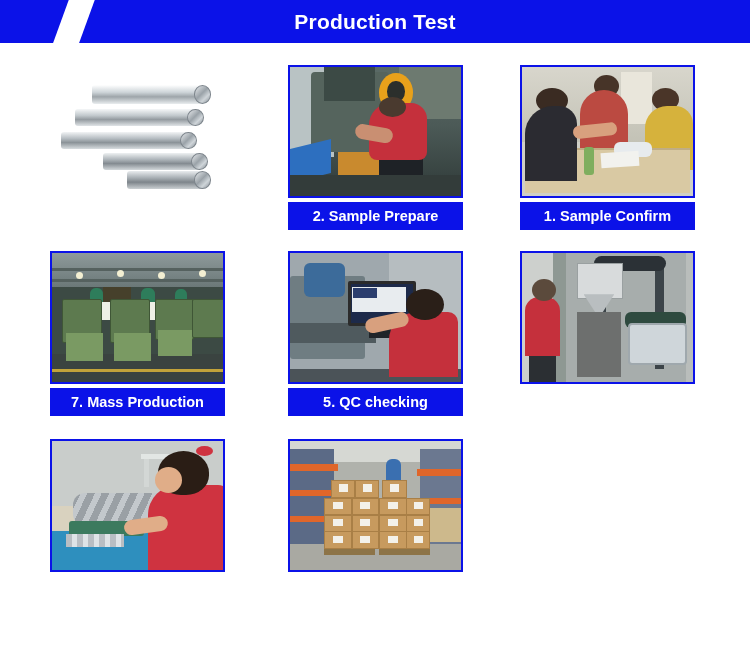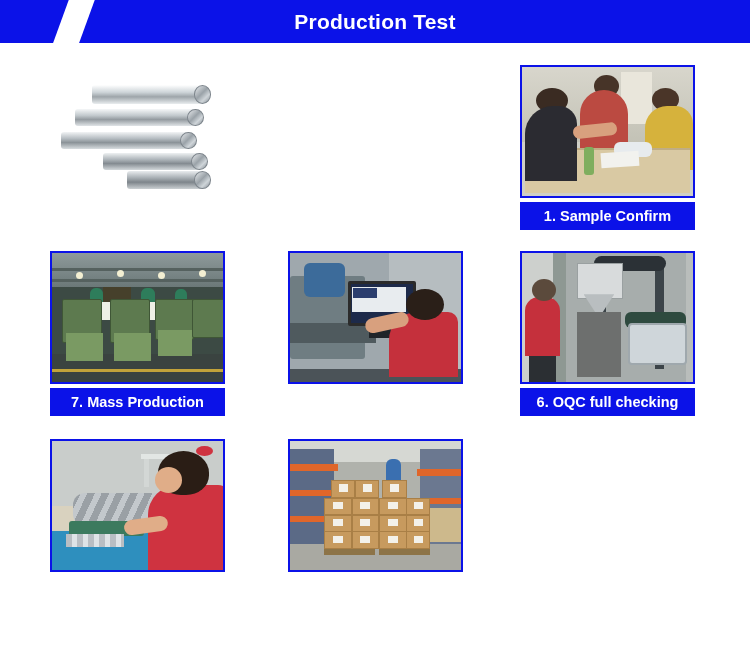--- a/index.html
+++ b/index.html
@@ -249,20 +249,41 @@
         <div class="bar" style="left:30%; top:66%; width:56%; height:13%; background:linear-gradient(180deg,#eef1f2,#aeb5ba 38%,#848b91 62%,#d2d7da);">
             <span class="bar-face"></span>
           </div>
         <div class="bar" style="left:44%; top:80%; width:44%; height:13%; background:linear-gradient(180deg,#e9ecee,#a8afb4 38%,#7e858b 62%,#cbd0d3);">
             <span class="bar-face"></span>
           </div>
       </div>
     </div>
   </div>
 
+  <div class="step c2 r1">
+    <div class="photo bordered">
+      <div class="scene">
+        <div class="p s2-bg"></div>
+        <div class="p s2-wallL"></div>
+        <div class="p s2-rtop"></div>
+        <div class="p s2-press"></div>
+        <div class="p s2-press2"></div>
+        <div class="p s2-wheel"></div>
+        <div class="p s2-wheelc"></div>
+        <div class="p s2-box"></div>
+        <div class="p s2-blue"></div>
+        <div class="p s2-pants"></div>
+        <div class="p s2-shirt"></div>
+        <div class="p s2-head head"></div>
+        <div class="p s2-arm"></div>
+        <div class="p s2-floor"></div>
+      </div>
+    </div>
+    <div class="label">2. Sample Prepare</div>
+  </div>
 
   <div class="step c3 r1">
     <div class="photo bordered">
       <div class="scene">
         <div class="p s3-bg"></div>
         <div class="p s3-wall"></div>
         <div class="p s3-win"></div>
         <div class="p s3-p2hd head"></div>
         <div class="p s3-p2sh"></div>
         <div class="p s3-p3hd head"></div>
@@ -322,20 +343,21 @@
         <div class="p s5-floor"></div>
         <div class="p s5-mon"></div>
         <div class="p s5-monw"></div>
         <div class="p s5-monb"></div>
         <div class="p s5-kbd"></div>
         <div class="p s5-shirt"></div>
         <div class="p s5-head"></div>
         <div class="p s5-arm"></div>
       </div>
     </div>
+    <div class="label">5. QC checking</div>
   </div>
 
   <div class="step c3 r2">
     <div class="photo bordered">
       <div class="scene">
         <div class="p s6-bg"></div>
         <div class="p s6-frame"></div>
         <div class="p s6-wallL"></div>
         <div class="p s6-door"></div>
         <div class="p s6-postL"></div>
@@ -344,21 +366,20 @@
         <div class="p s6-hopper"></div>
         <div class="p s6-chute"></div>
         <div class="p s6-body"></div>
         <div class="p s6-sievet"></div>
         <div class="p s6-sieve"></div>
         <div class="p s6-pants"></div>
         <div class="p s6-shirt"></div>
         <div class="p s6-head head"></div>
       </div>
     </div>
-    <div class="label">6. OQC full checking</div>
   </div>
 
   <div class="step c1 r3">
     <div class="photo bordered">
       <div class="scene">
         <div class="p s7-bg"></div>
         <div class="p s7-wall"></div>
         <div class="p s7-shelf"></div>
         <div class="p s7-shelf2"></div>
         <div class="p s7-floor"></div>

